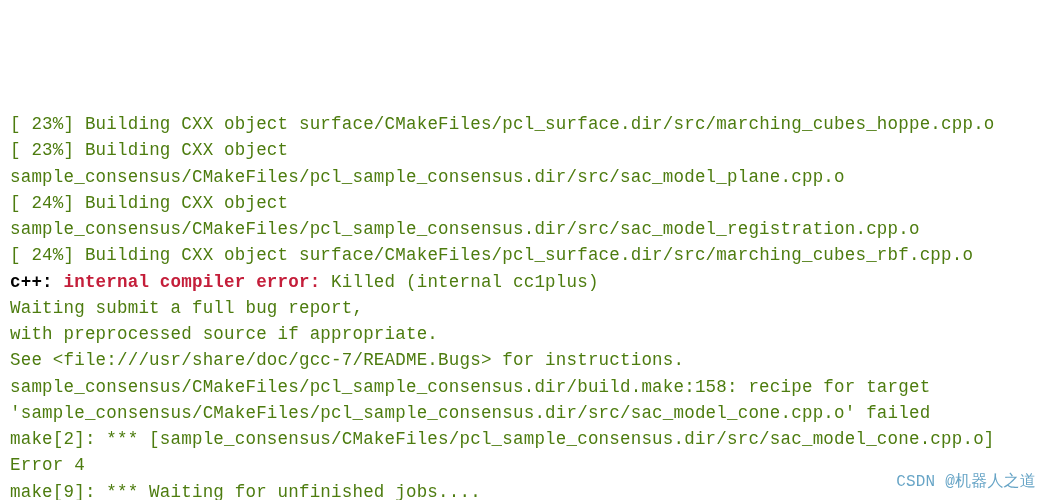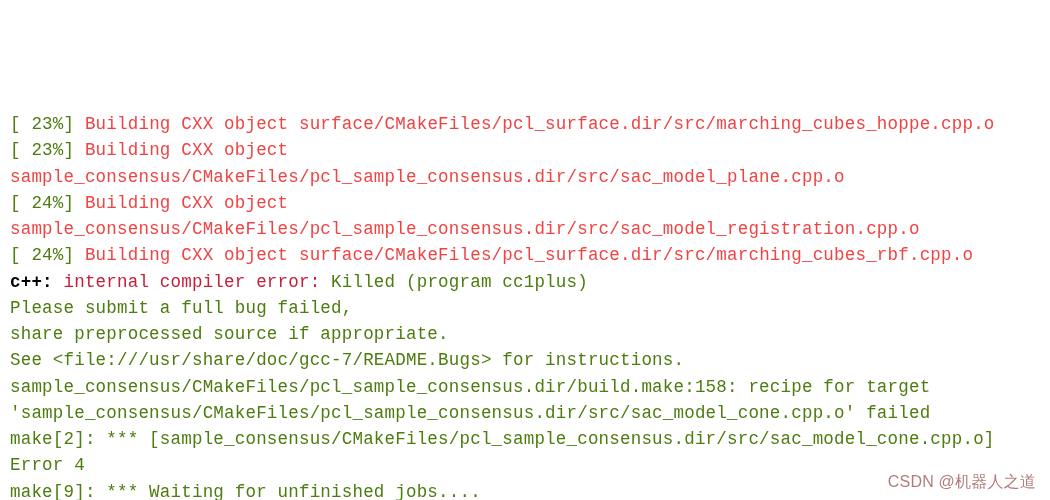--- a/index.html
+++ b/index.html
@@ -12,55 +12,55 @@
       font-size: 17.5px;
       line-height: 1.5;
       background: #ffffff;
       color: #000000;
       padding: 6px 10px;
       white-space: pre-wrap;
       word-wrap: break-word;
       letter-spacing: 0.2px;
     }
     .green {
-      color: #ef4444;
+      color: #4d7c0f;
       margin-top: 24px;
     }
     .black {
       color: #4d7c0f;
     }
     .red-bold {
       color: #c41e3a;
-      font-weight: normal;
+      font-weight: bold;
     }
     .bold {
       font-weight: bold;
     }
     .watermark {
       position: absolute;
       bottom: 6px;
       right: 14px;
-      color: #7f1d1d;
+      color: #0369a1;
       opacity: 0.6;
       font-size: 16px;
-      font-family: Liberation Sans, sans-serif;
+      font-family: Liberation Mono, monospace;
     }
   </style>
 </head>
 <body>
 
 
 
 <div><span class="black">[ 23%] </span><span class="green">Building CXX object surface/CMakeFiles/pcl_surface.dir/src/marching_cubes_hoppe.cpp.o</span>
 <span class="black">[ 23%] </span><span class="green">Building CXX object sample_consensus/CMakeFiles/pcl_sample_consensus.dir/src/sac_model_plane.cpp.o</span>
 <span class="black">[ 24%] </span><span class="green">Building CXX object sample_consensus/CMakeFiles/pcl_sample_consensus.dir/src/sac_model_registration.cpp.o</span>
 <span class="black">[ 24%] </span><span class="green">Building CXX object surface/CMakeFiles/pcl_surface.dir/src/marching_cubes_rbf.cpp.o</span>
-<span class="bold">c++: </span><span class="red-bold">internal compiler error: </span><span class="black">Killed (program cc1plus)</span>
-<span class="black">Please submit a full bug failed,</span>
-<span class="black">share preprocessed source if appropriate.</span>
+<span class="bold">c++: </span><span class="red-bold">internal compiler error: </span><span class="black">Killed (internal cc1plus)</span>
+<span class="black">Waiting submit a full bug report,</span>
+<span class="black">with preprocessed source if appropriate.</span>
 <span class="black">See &lt;file:///usr/share/doc/gcc-7/README.Bugs&gt; for instructions.</span>
 <span class="black">sample_consensus/CMakeFiles/pcl_sample_consensus.dir/build.make:158: recipe for target 'sample_consensus/CMakeFiles/pcl_sample_consensus.dir/src/sac_model_cone.cpp.o' failed</span>
 <span class="black">make[2]: *** [sample_consensus/CMakeFiles/pcl_sample_consensus.dir/src/sac_model_cone.cpp.o] Error 4</span>
 <span class="black">make[9]: *** Waiting for unfinished jobs....</span>
 </div>
 
 <div class="watermark">CSDN @机器人之道</div>
 
 
 

